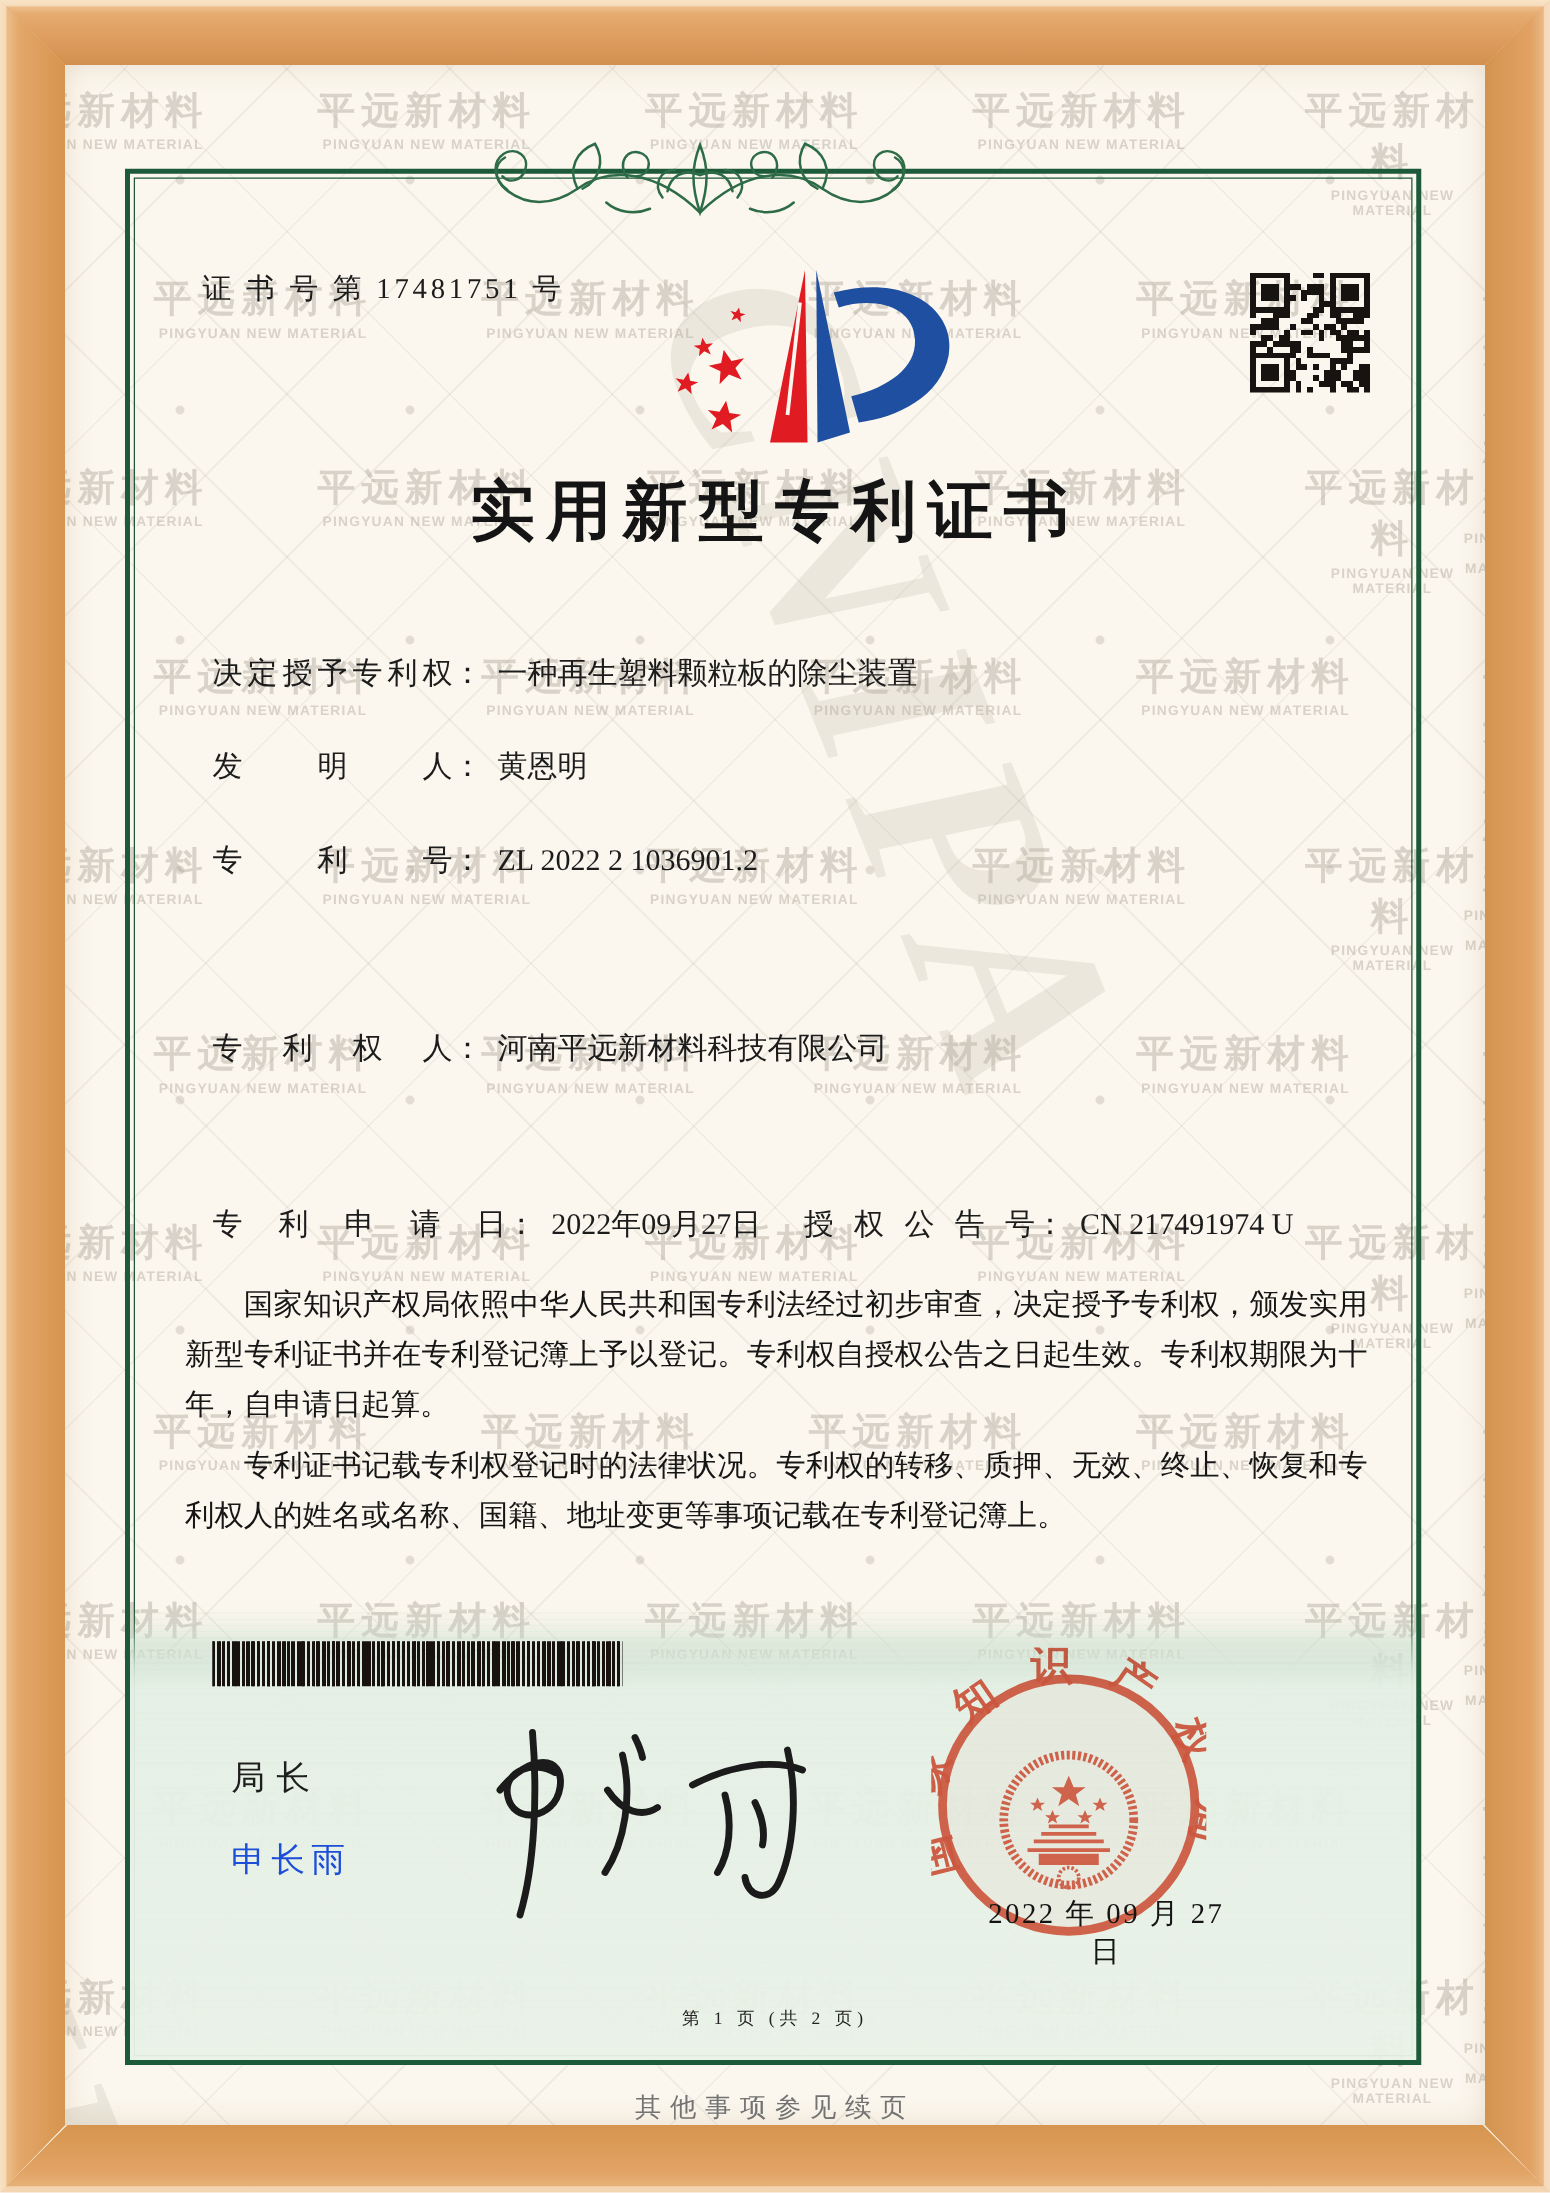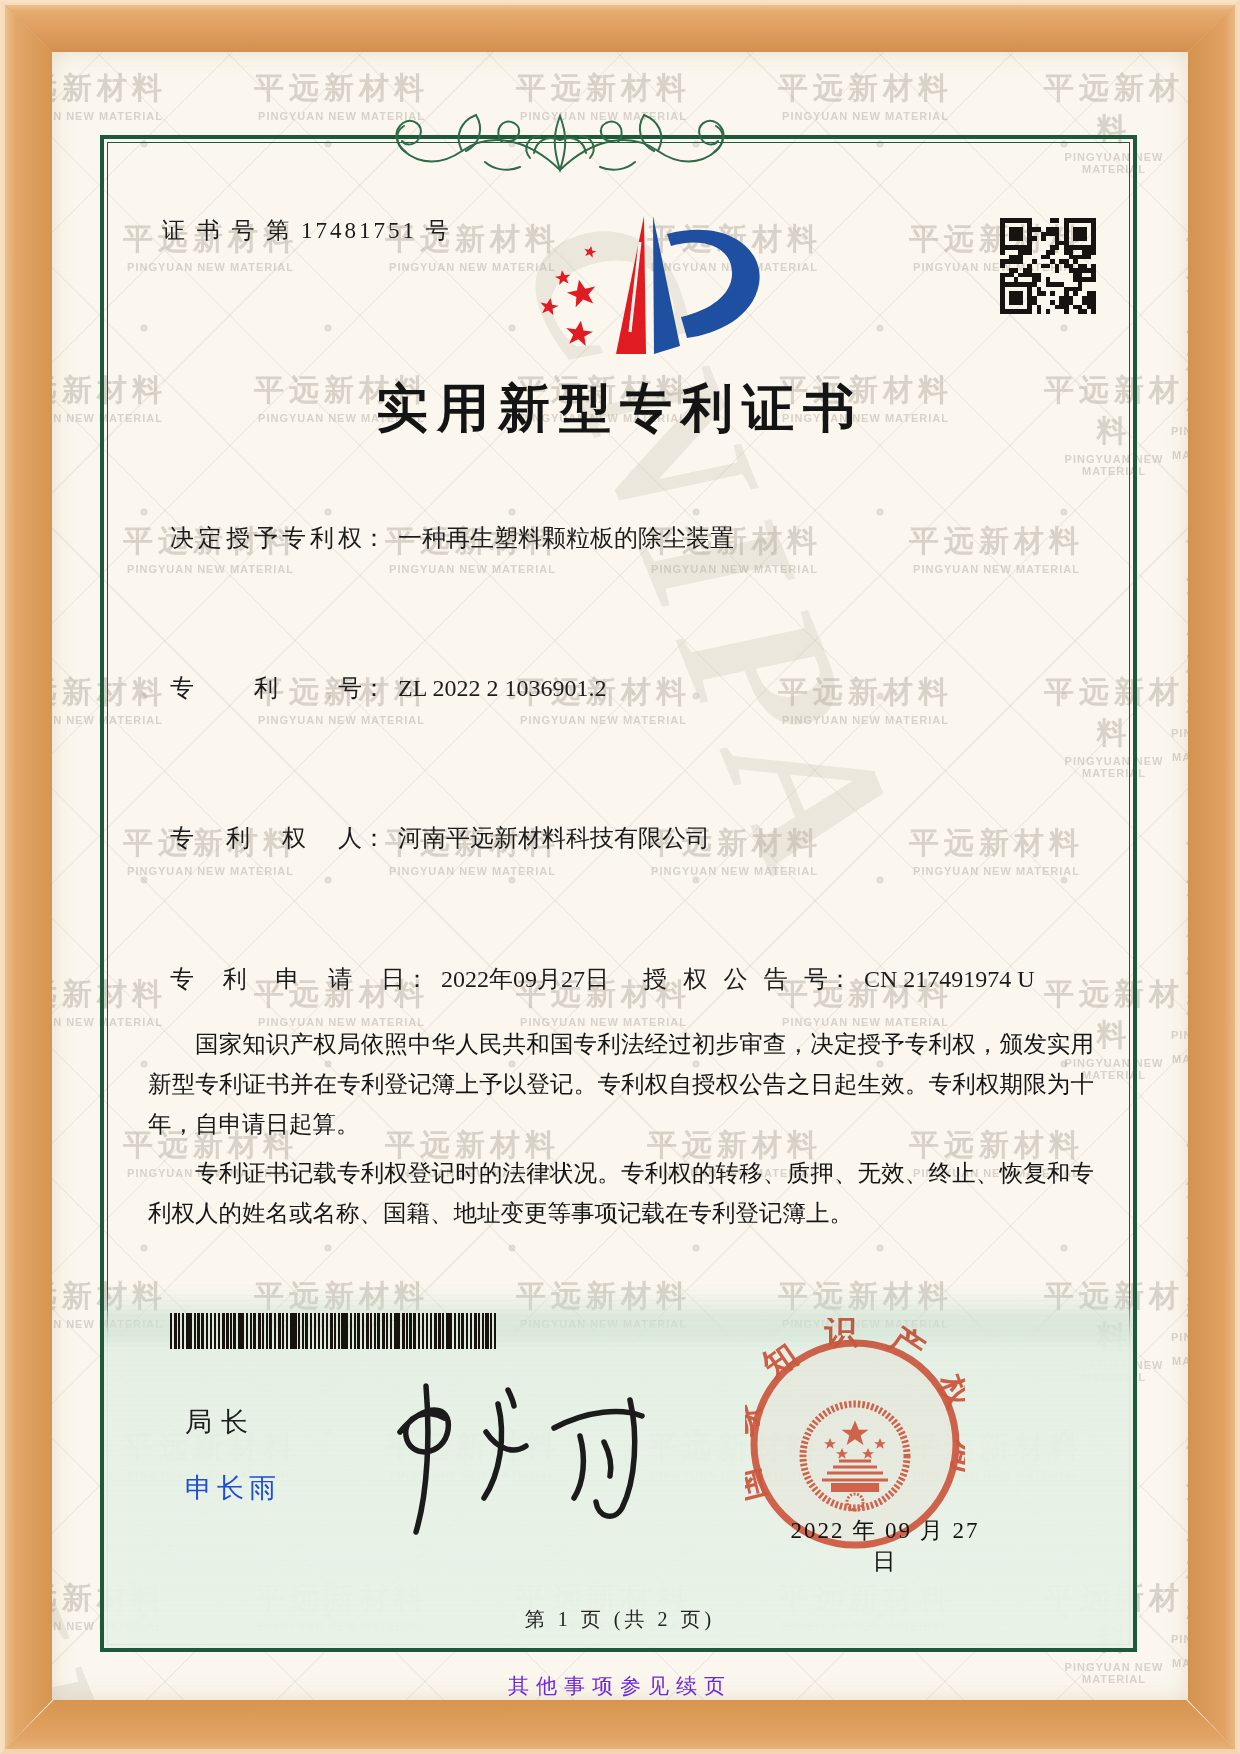--- a/index.html
+++ b/index.html
@@ -73,22 +73,22 @@
   #barcode{left:118px;top:1261px;width:328px;height:36px;
     background-image:
       repeating-linear-gradient(90deg,#17120e 0 2px,rgba(0,0,0,0) 2px 4px),
       repeating-linear-gradient(90deg,#17120e 0 1px,rgba(0,0,0,0) 1px 9px),
       repeating-linear-gradient(90deg,rgba(0,0,0,0) 0 5px,#17120e 5px 7px,rgba(0,0,0,0) 7px 13px);}
   #signer-title{left:133px;top:1352px;font-family:"Liberation Sans","DejaVu Sans",sans-serif;font-size:27px;letter-spacing:9px;color:#1e1e1e;}
   #signer-name{left:133px;top:1418px;font-family:Liberation Sans, sans-serif;font-size:27px;letter-spacing:5px;color:#1d4ed8;}
   #signature{left:296px;top:1322px;}
   #seal{left:693px;top:1266px;mix-blend-mode:multiply;}
   #seal-date{left:723px;top:1463px;width:220px;text-align:center;font-size:23px;letter-spacing:2px;color:#141414;}
-  #page-info{left:0;right:0;top:1554px;text-align:center;font-size:20px;letter-spacing:4px;color:#222;}
-  #footer-note{left:0;right:0;top:1620px;text-align:center;font-size:21px;letter-spacing:7px;color:#6d28d9;font-family:Liberation Serif, serif;}
+  #page-info{left:0;right:0;top:1554px;text-align:center;font-size:14px;letter-spacing:4px;color:#222;}
+  #footer-note{left:0;right:0;top:1620px;text-align:center;font-size:21px;letter-spacing:7px;color:#737373;font-family:Liberation Serif, serif;}
   #ornament{left:338px;top:54px;}
   #qr{left:948px;top:166px;width:96px;height:96px;}
   #logo{left:480px;top:160px;}
 </style>
 </head>
 <body>
 
 <div id="page">
   <div class="wood wood-top"></div>
   <div class="wood wood-bottom"></div>
@@ -607,20 +607,23 @@
           <rect x="18" y="20" width="1" height="1" fill="#161310"></rect>
           <rect x="20" y="20" width="1" height="1" fill="#161310"></rect>
         </svg>
       </div>
 
     <div id="title" class="abs">实用新型专利证书</div>
 
     <div class="abs frow" style="top:470px">
       <span class="flabel">决定授予专利权</span><span>：</span><span class="fval">一种再生塑料颗粒板的除尘装置</span>
     </div>
+    <div class="abs frow" style="top:545px">
+      <span class="flabel">发明人</span><span>：</span><span class="fval">黄恩明</span>
+    </div>
     <div class="abs frow" style="top:620px">
       <span class="flabel">专利号</span><span>：</span><span class="fval">ZL 2022 2 1036901.2</span>
     </div>
     <div class="abs frow" style="top:770px">
       <span class="flabel">专利权人</span><span>：</span><span class="fval">河南平远新材料科技有限公司</span>
     </div>
     <div class="abs frow" style="top:911px">
       <span class="flabel wide">专利申请日</span><span>：</span><span class="fval">2022年09月27日</span>
       <span class="grant2">
         <span class="flabel">授权公告号</span><span>：</span><span class="fval">CN 217491974 U</span>

